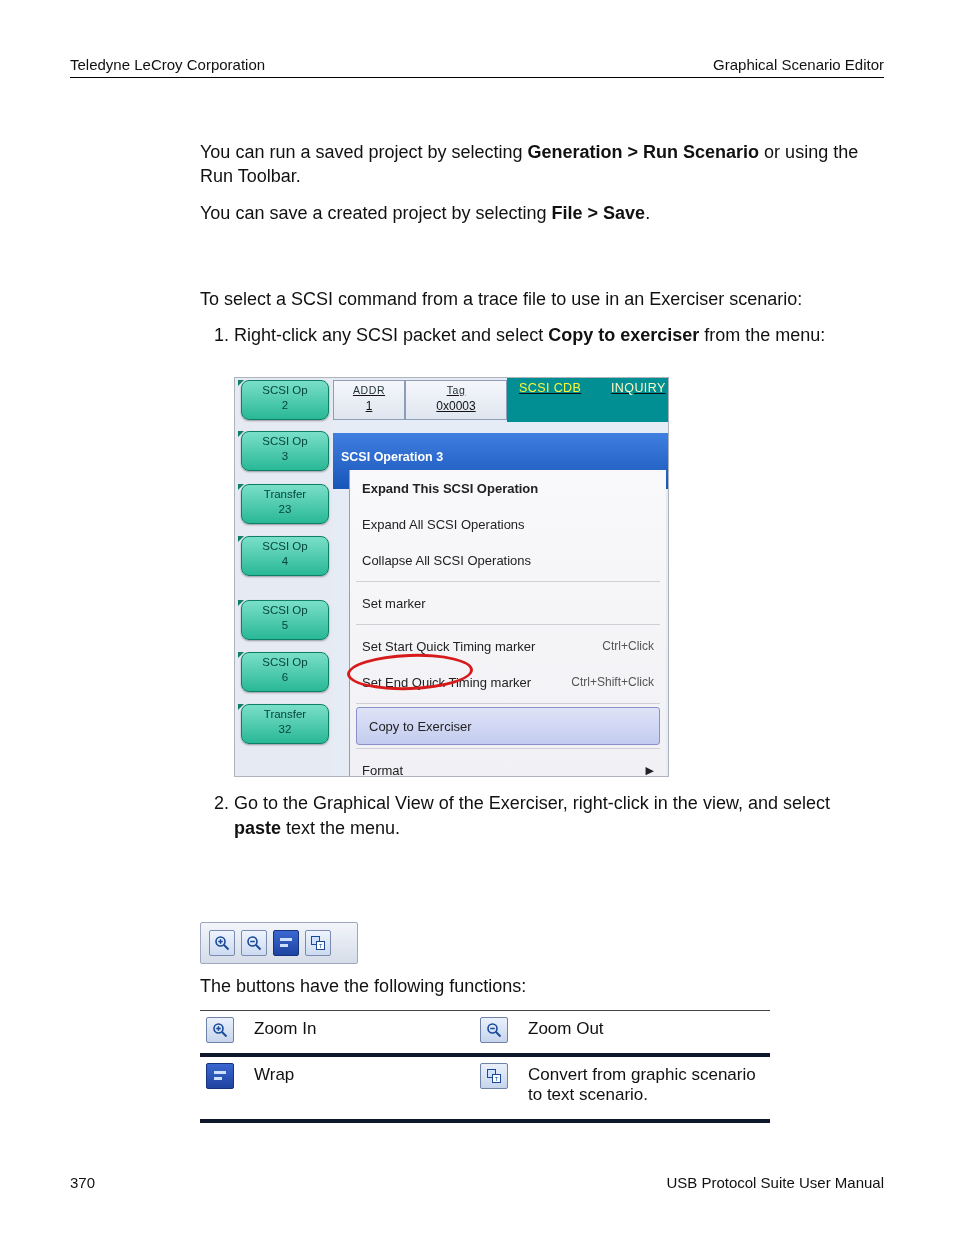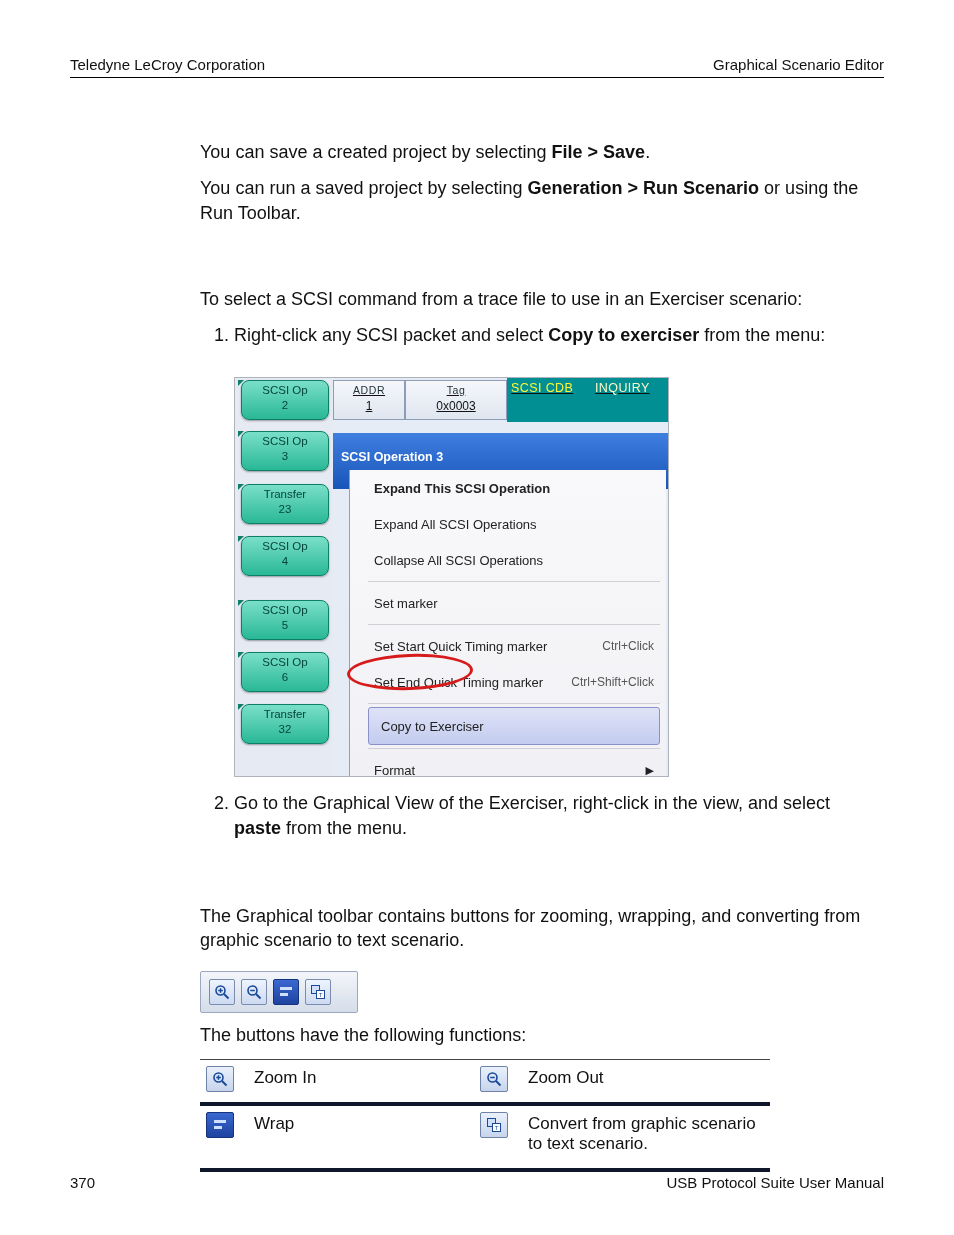--- a/index.html
+++ b/index.html
@@ -96,21 +96,21 @@
     padding-top: 2px;
     line-height: 1.3;
   }
   .addrbox { width: 70px; }
   .tagbox { width: 100px; }
   .scsicdb {
     width: 78px; height: 40px;
     background: #028f93;
     color: #fff537;
     font-size: 12.5px;
-    padding: 2px 4px;
+    padding: 2px 12px;
     letter-spacing: .4px;
   }
   .inquiry {
     flex: 1; height: 40px;
     background: #028f93;
     color: #fef9c3;
     font-size: 12.5px;
     padding: 2px 2px;
     letter-spacing: .4px;
   }
@@ -119,21 +119,20 @@
     left:98px; right:0; top:55px; height:24px;
     background: linear-gradient(#3f7fe0, #1855b8);
     color:#fff; font-weight:bold; font-size:12.5px;
     padding: 16px 8px;
   }
   .menu {
     position:absolute;
     left:114px; right:2px; top:92px; bottom:0;
     background: linear-gradient(#f9f9fb, #f1f1f5);
     border-left: 1px solid #9aa0aa;
-    padding-left: 12px;
   }
   .menu .item {
     padding: 5px 12px;
     color:#222;
     font-size:13px;
     height: 26px;
     display:flex;
     align-items:center;
     justify-content: space-between;
   }
@@ -218,24 +217,24 @@
 <body>
 <div class="page">
 
 <div class="header-bar">
   <span>Teledyne LeCroy Corporation</span>
   <span>Graphical Scenario Editor</span>
 </div>
 
 <div class="content">
   <p>
-    <span>You can save a created project by selecting </span><b>File &gt; Save</b><span>.</span>
+    <span>You can run a saved project by selecting </span><b>Generation &gt; Run Scenario</b><span> or using the Run Toolbar.</span>
   </p>
   <p>
-    <span>You can run a saved project by selecting </span><b>Generation &gt; Run Scenario</b><span> or using the Run Toolbar.</span>
+    <span>You can save a created project by selecting </span><b>File &gt; Save</b><span>.</span>
   </p>
   <div class="gap"></div>
   <p>To select a SCSI command from a trace file to use in an Exerciser scenario:</p>
   <ol class="steps">
     <li>
       <span>Right-click any SCSI packet and select </span><b>Copy to exerciser</b><span> from the menu:</span>
 
       
       <div class="screenshot">
         <div class="ss-left">
@@ -323,27 +322,26 @@
                 <span>Format</span>
                 <span class="sub-arrow">▶</span>
               </div>
 
         </div>
 
         <div class="red-oval"></div>
       </div>
     </li>
     <li>
-      <span>Go to the Graphical View of the Exerciser, right-click in the view, and select </span><b>paste</b><span> from the menu.</span>
+      <span>Go to the Graphical View of the Exerciser, right-click in the view, and select </span><b>paste</b><span> text the menu.</span>
     </li>
   </ol>
 
   <div class="gap"></div>
 
-  <p>The Graphical toolbar contains buttons for zooming, wrapping, and converting from graphic scenario to text scenario.</p>
 
   <div class="toolbar-img">
     <div class="ico">
       <svg width="16" height="16" viewBox="0 0 16 16">
             <circle cx="6.5" cy="6.5" r="4.5" fill="none" stroke="#184a99" stroke-width="1.6"></circle>
             <line x1="10" y1="10" x2="14.5" y2="14.5" stroke="#184a99" stroke-width="2"></line>
             <line x1="6.5" y1="4.2" x2="6.5" y2="8.8" stroke="#184a99" stroke-width="1.5"></line>
             <line x1="4.2" y1="6.5" x2="8.8" y2="6.5" stroke="#184a99" stroke-width="1.5"></line>
           </svg>
     </div>

